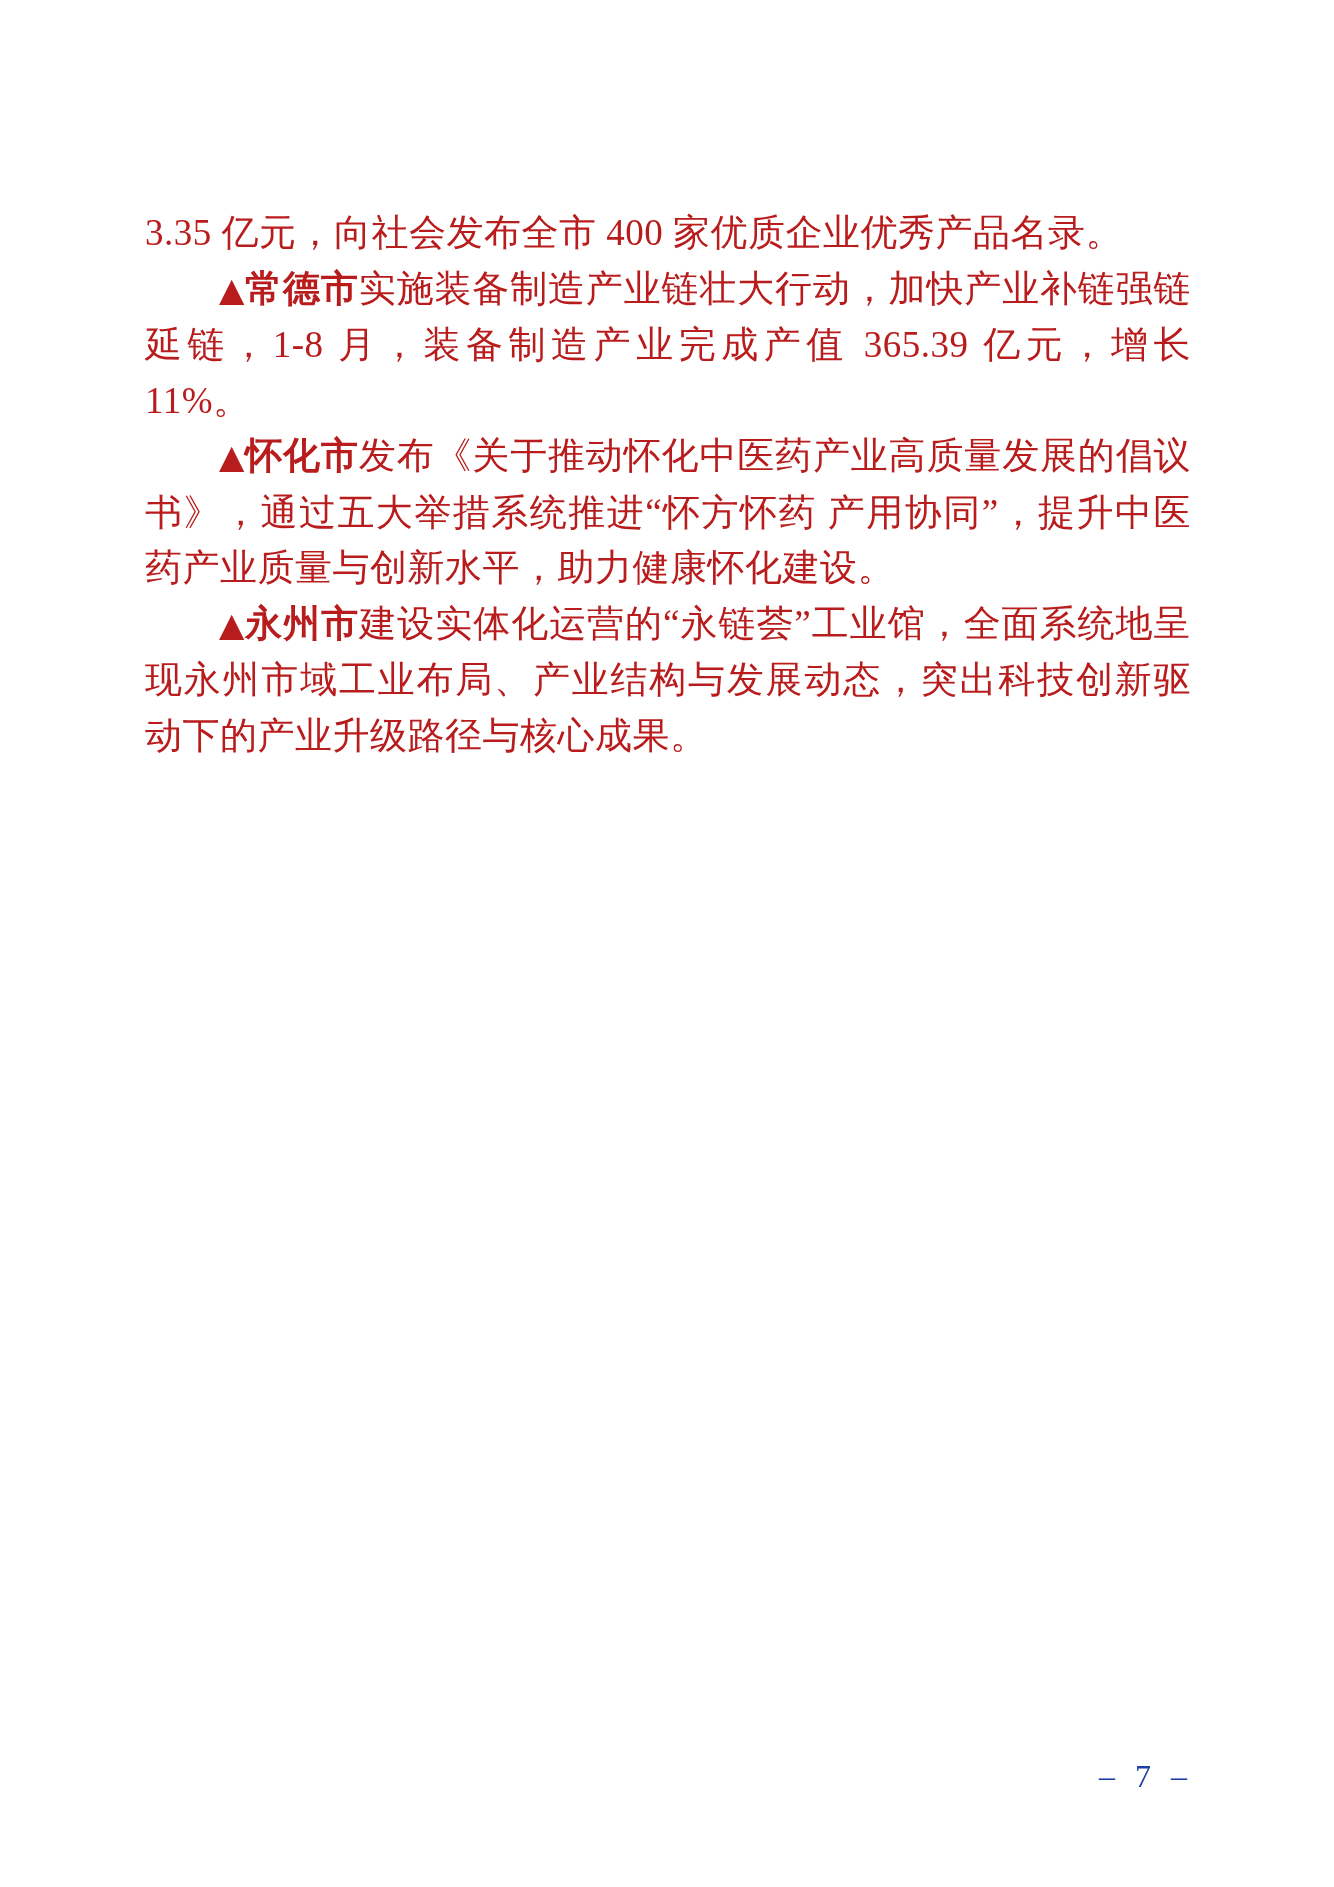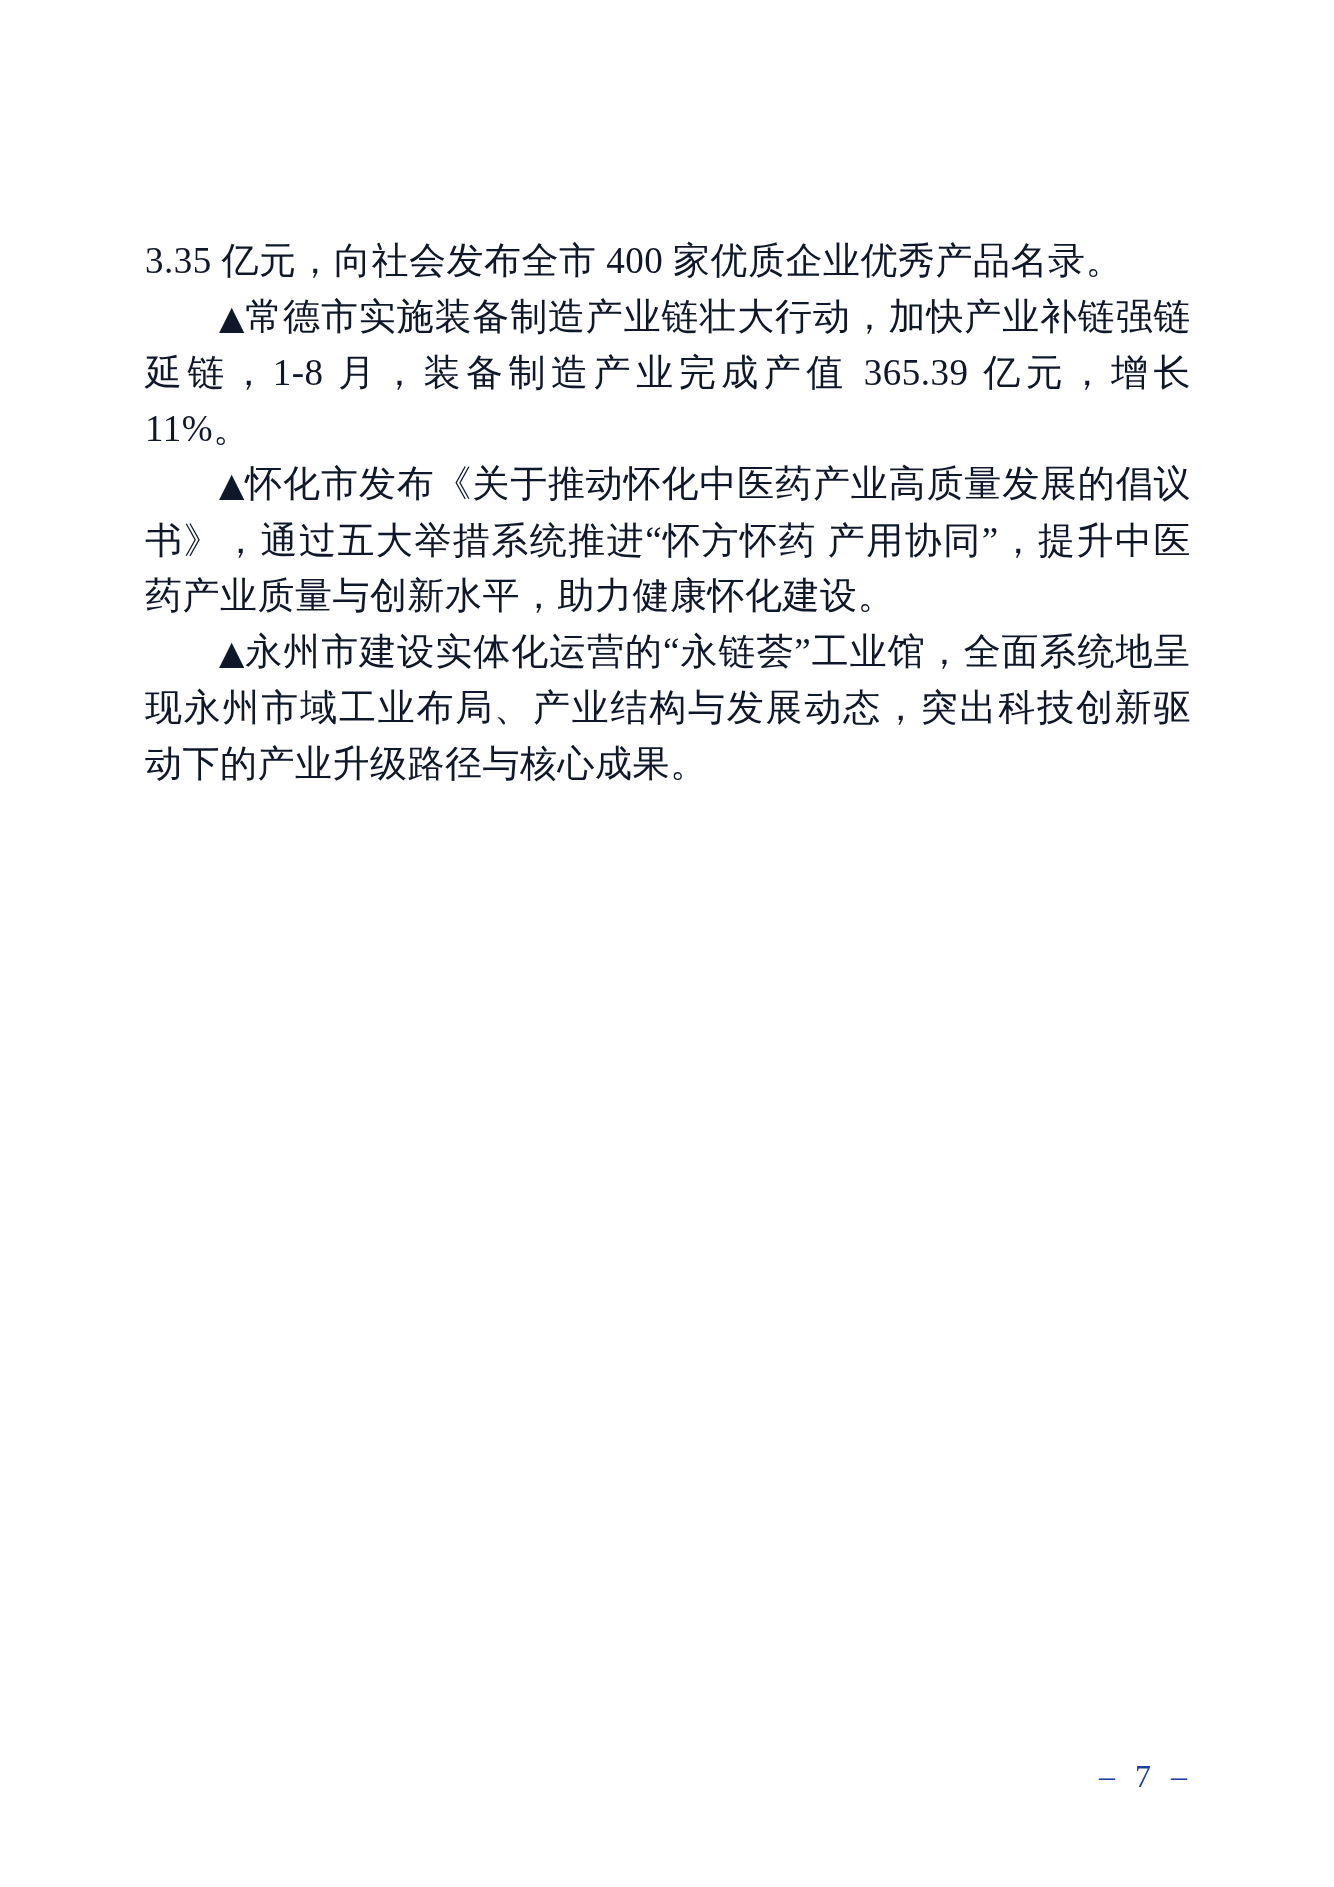--- a/index.html
+++ b/index.html
@@ -12,41 +12,40 @@
     background: #ffffff;
     position: relative;
     font-family: "Liberation Serif", "DejaVu Serif", serif;
     overflow: hidden;
   }
   .doc-body {
     position: absolute;
     left: 145px;
     top: 205px;
     width: 1046px;
-    color: #0f172a;
+    color: #b91c1c;
     font-size: 37px;
     line-height: 55.5px;
     text-align: justify;
     letter-spacing: 0.5px;
-    margin-top: 28px;
   }
   .doc-body p {
     margin: 0;
     padding: 0;
   }
   .doc-body p.item {
     text-indent: 74px;
   }
   .marker {
     font-weight: bold;
     font-family: "DejaVu Sans", sans-serif;
     font-size: 33px;
   }
   .city {
-    font-weight: normal;
+    font-weight: bold;
   }
   .page-number {
     position: absolute;
     top: 1756px;
     right: 141px;
     color: #1e3fa2;
     font-size: 32px;
     letter-spacing: 6px;
     line-height: 40px;
   }

